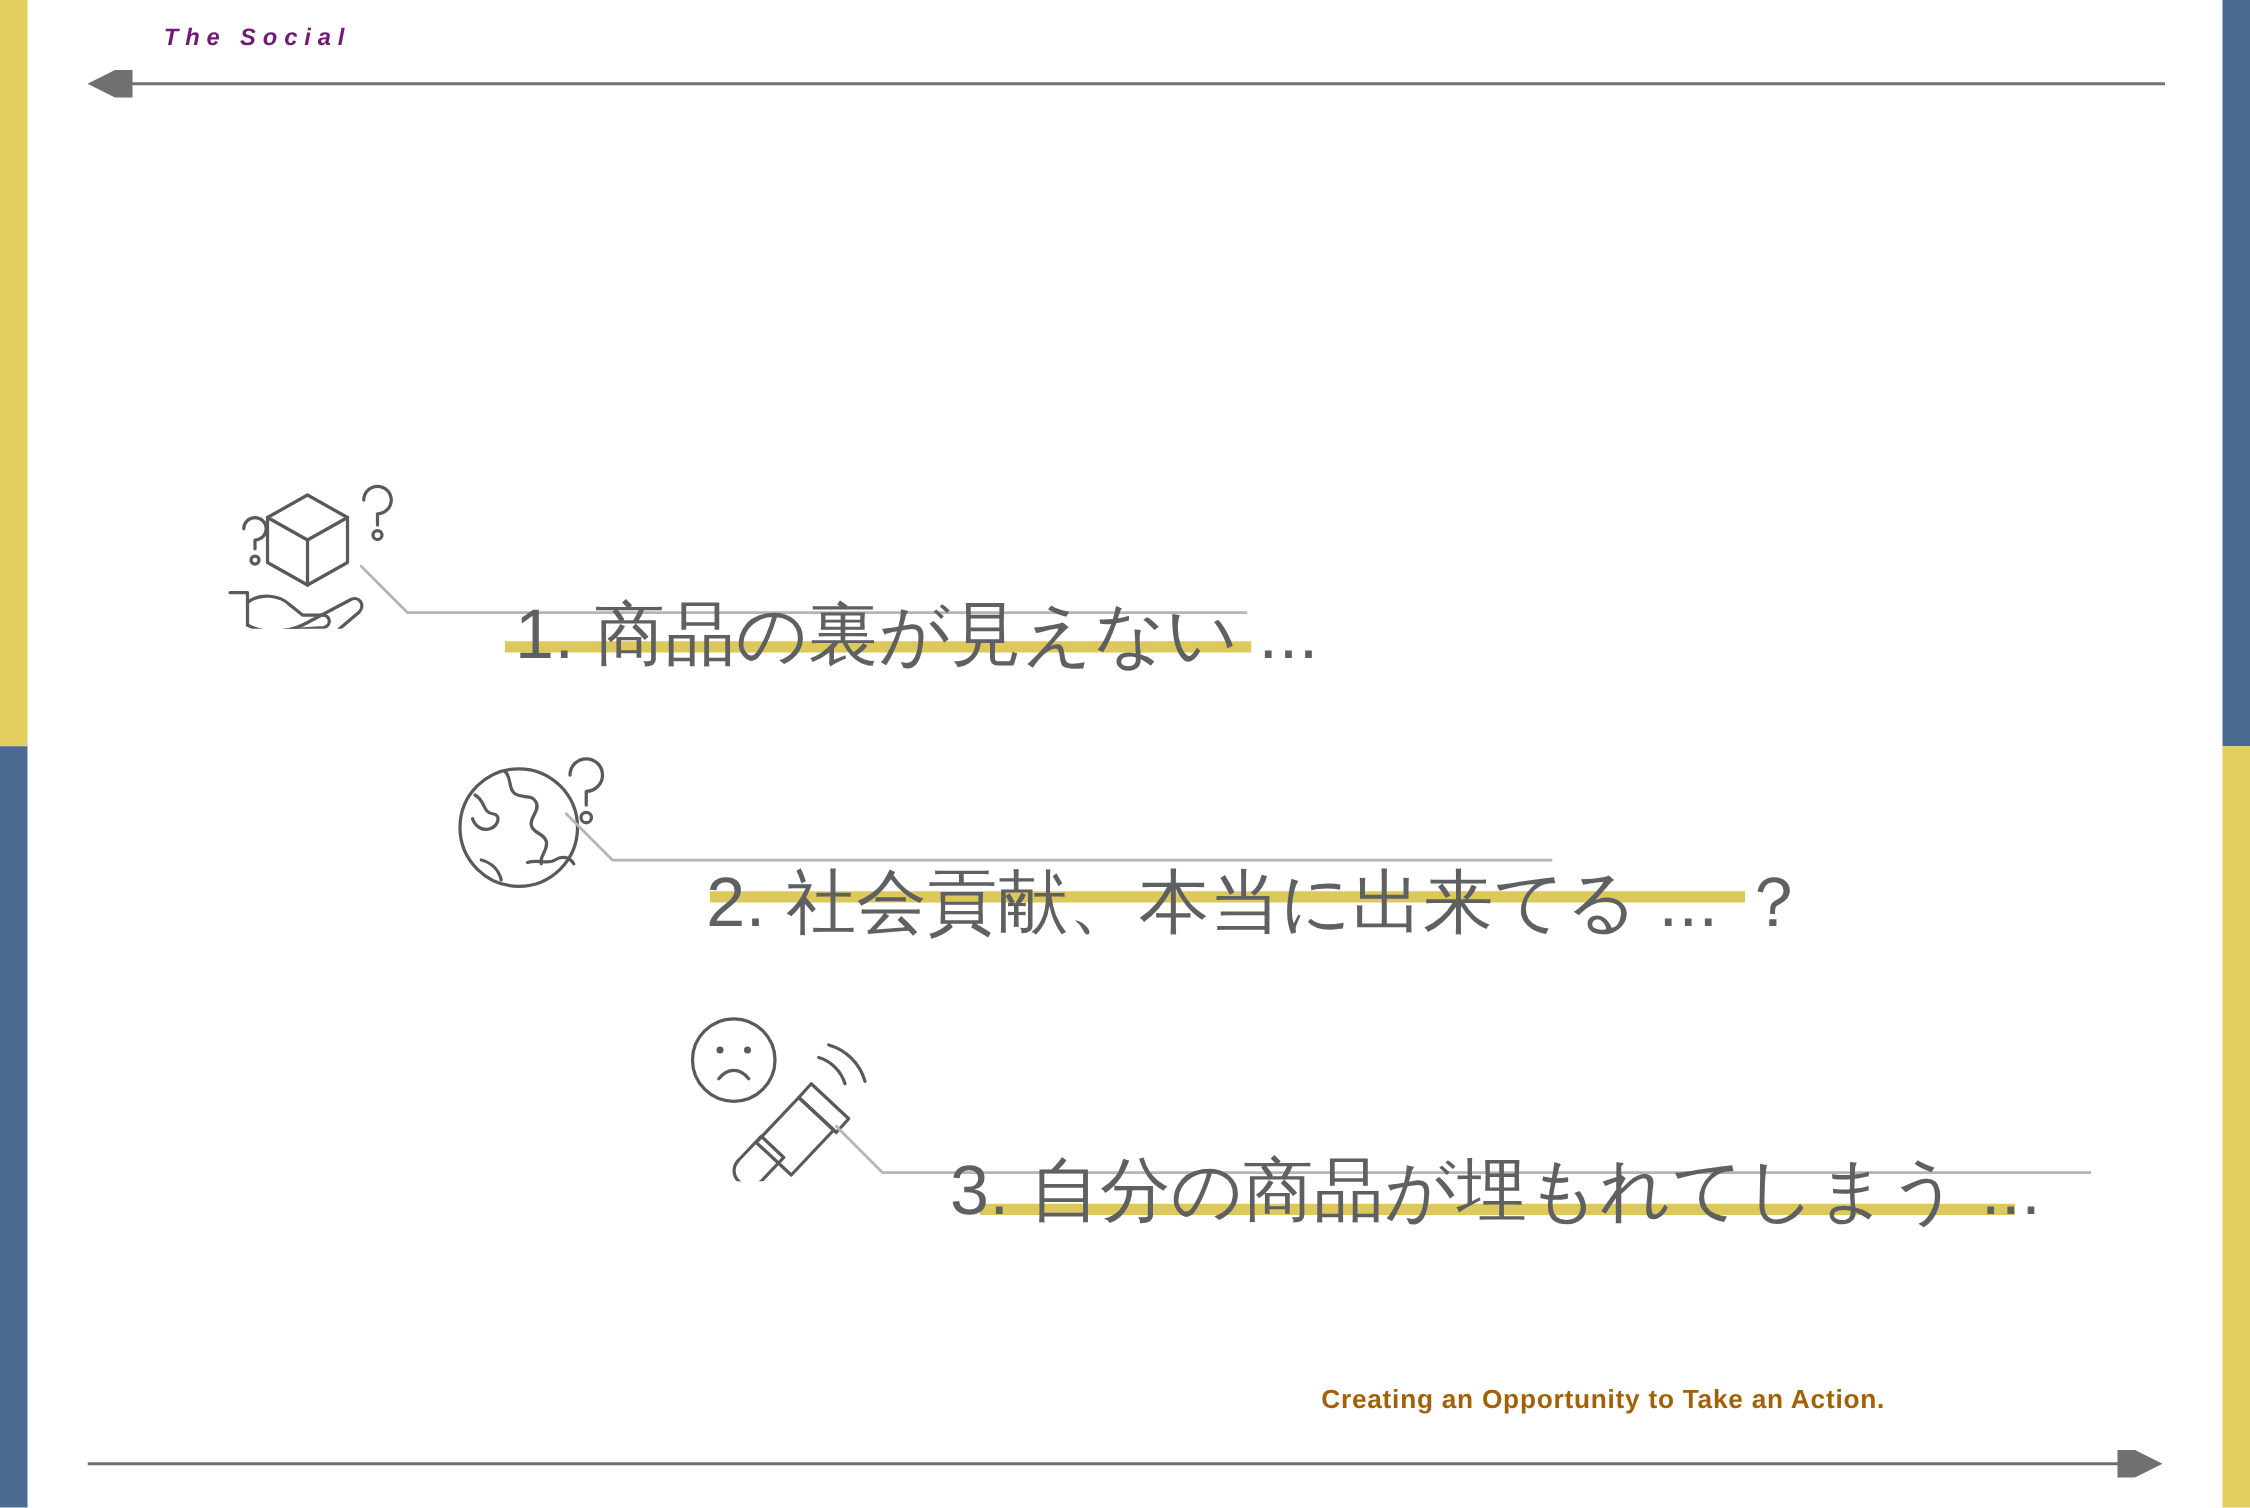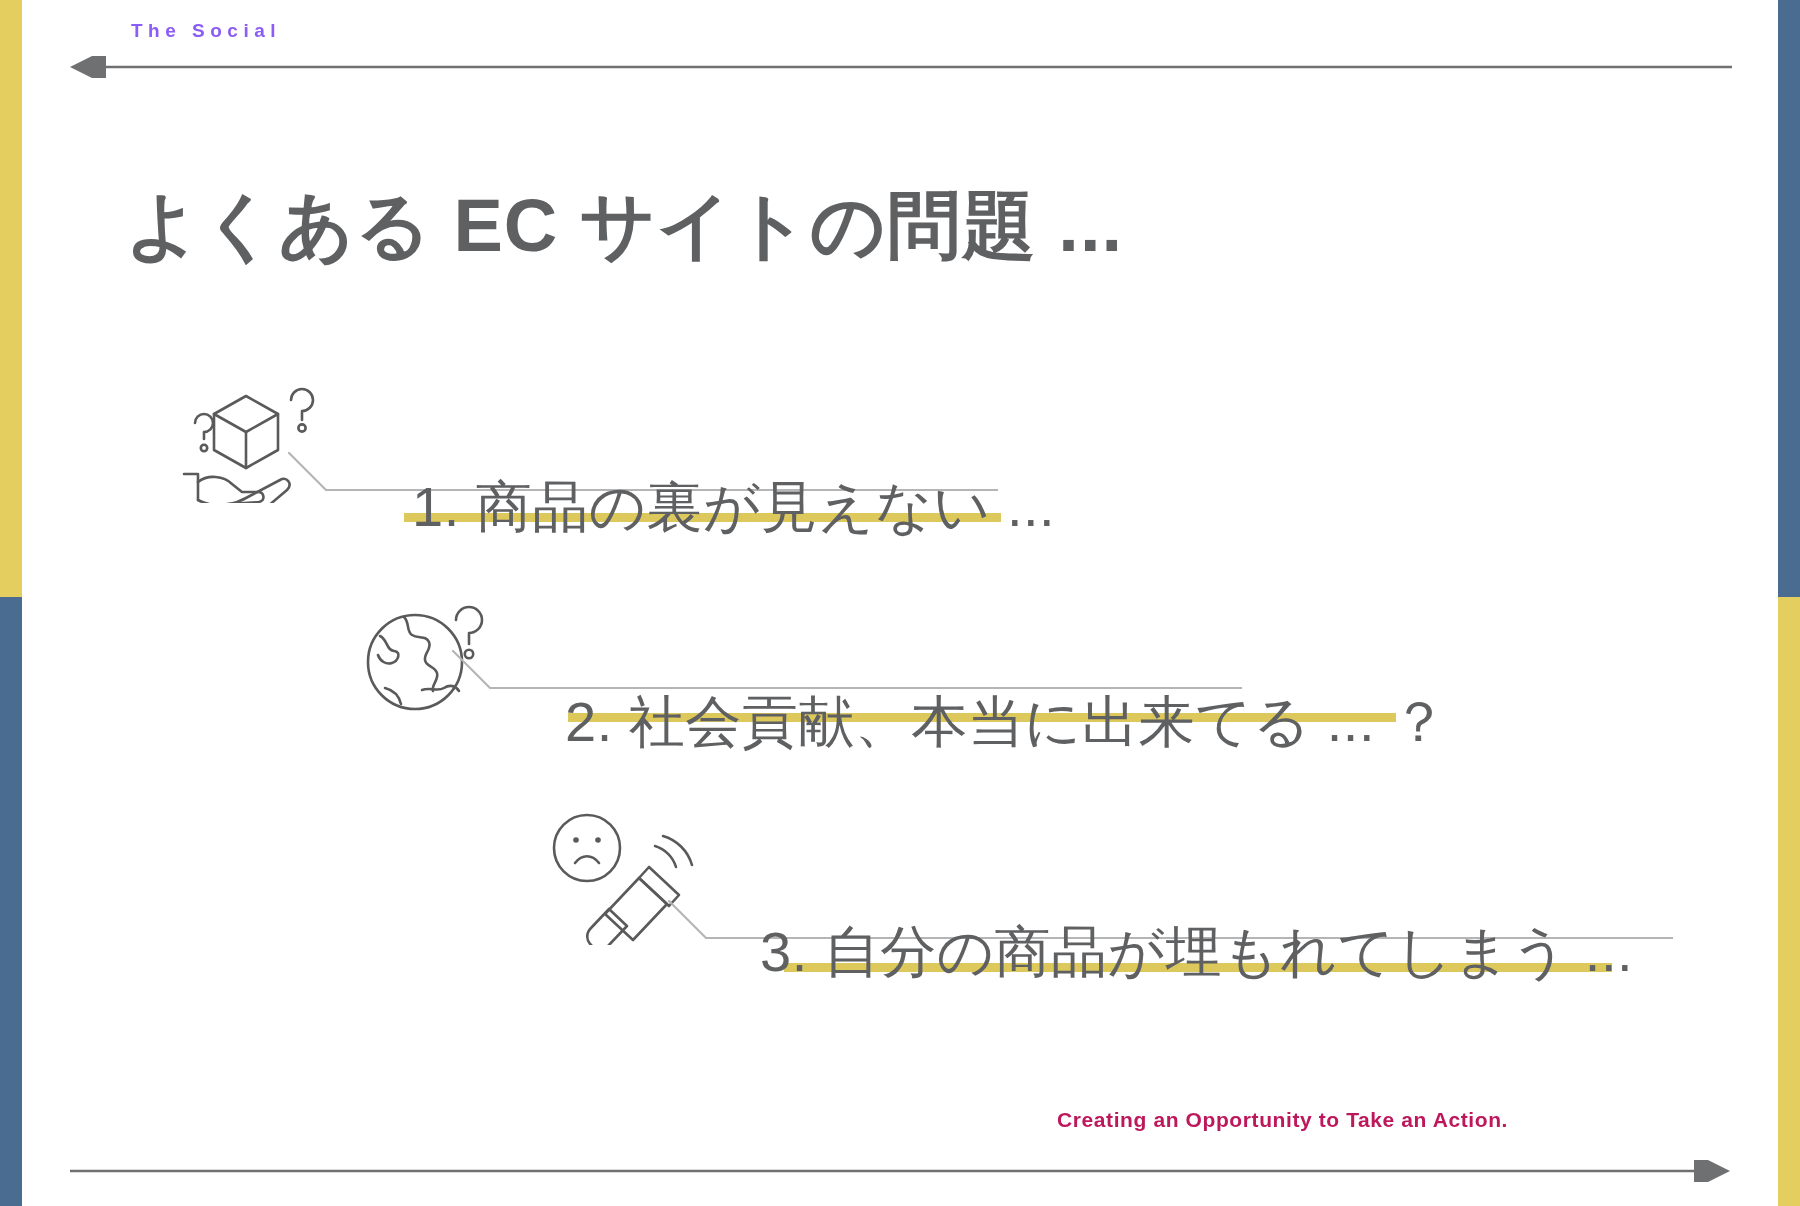--- a/index.html
+++ b/index.html
@@ -17,30 +17,31 @@
   .edge-left .seg-yellow{position:absolute;top:0;left:0;width:100%;height:597px;background:#e3ce5f;}
   .edge-left .seg-blue{position:absolute;top:597px;left:0;width:100%;height:609px;background:#4a6c91;}
 
   .edge-right{position:absolute;right:0;top:0;width:22px;height:100%;}
   .edge-right .seg-blue{position:absolute;top:0;left:0;width:100%;height:597px;background:#4a6c91;}
   .edge-right .seg-yellow{position:absolute;top:597px;left:0;width:100%;height:609px;background:#e3ce5f;}
 
   
   .header-label{
     position:absolute;left:131px;top:20px;
-    font-size:19px;font-weight:bold;color:#8b5cf6;
+    font-size:19px;font-weight:bold;color:#701a75;
     letter-spacing:5.5px;
     white-space:nowrap;
+    font-style:italic;
   }
   .header-rule{
     position:absolute;left:70px;top:56px;width:1662px;height:22px;
   }
   .footer-label{
     position:absolute;left:1057px;top:1108px;
-    font-size:21px;font-weight:bold;color:#be185d;
+    font-size:21px;font-weight:bold;color:#a16207;
     letter-spacing:.6px;white-space:nowrap;
   }
   .footer-rule{
     position:absolute;left:70px;top:1160px;width:1660px;height:22px;
   }
 
   
   .title{
     position:absolute;left:125px;top:185px;
     font-size:74px;font-weight:bold;color:#5f6062;
@@ -91,21 +92,20 @@
     <div class="seg-blue"></div>
     <div class="seg-yellow"></div>
   </div>
 
   <div class="header-label">The Social</div>
   <svg class="header-rule" viewBox="0 0 1662 22">
     <line x1="32" y1="11" x2="1662" y2="11" stroke="#6f7072" stroke-width="2.5"></line>
     <polygon points="0,11 36,-7 36,29" fill="#6f7072"></polygon>
   </svg>
 
-  <div class="title">よくある EC サイトの問題 ...</div>
 
   <div class="item" id="item1">
     <svg class="icon" width="150" height="125" viewBox="0 0 150 125">
       <g fill="none" stroke="#5a5a5a" stroke-width="2.6" stroke-linecap="round" stroke-linejoin="round">
 
         <polygon points="68,18 100,36 100,72 68,90 36,72 36,36"></polygon>
         <polyline points="36,36 68,54 100,36"></polyline>
         <line x1="68" y1="54" x2="68" y2="90"></line>
 
         <path d="M17,45 a9,9 0 1 1 9,9 v7"></path>

